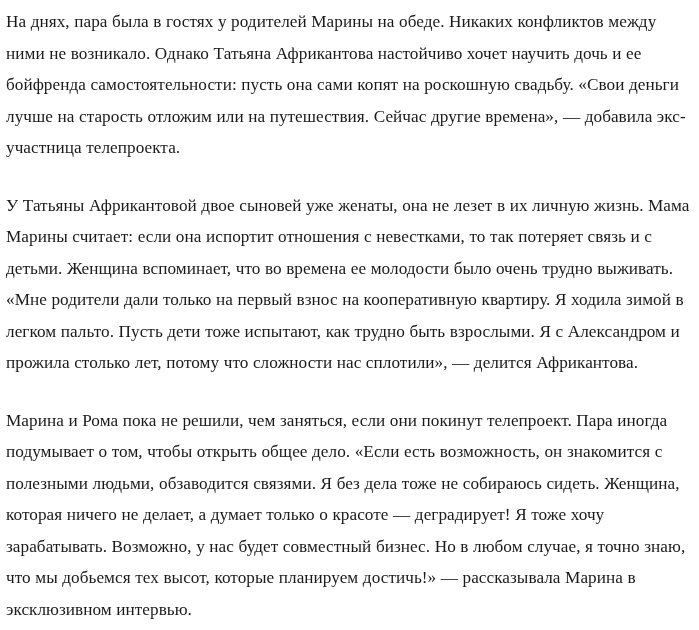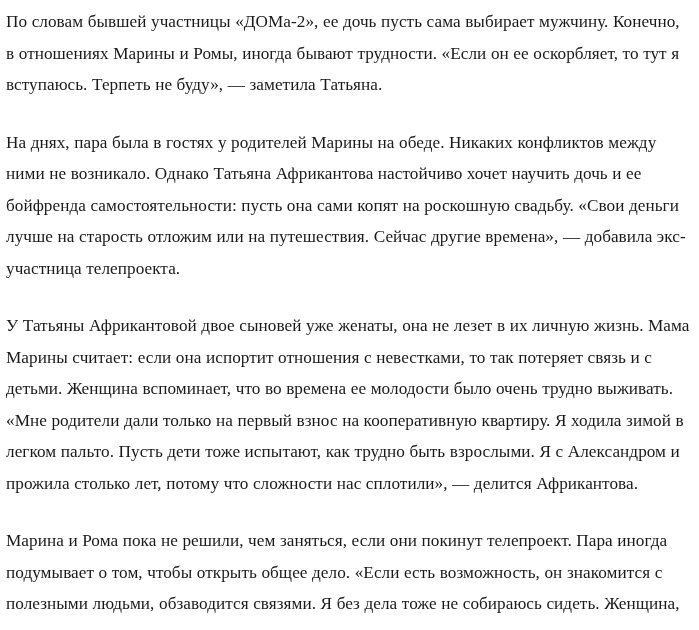--- a/index.html
+++ b/index.html
@@ -29,17 +29,16 @@
     word-spacing: 0.2px;
   }
   .para:last-child {
     margin-bottom: 0;
   }
 </style>
 </head>
 <body>
 
 <div class="article">
-  <p class="para">По словам бывшей участницы «ДОМа-2», ее дочь пусть сама выбирает мужчину. Конечно, в отношениях Марины и Ромы, иногда бывают трудности. «Если он ее оскорбляет, то тут я вступаюсь. Терпеть не буду», — заметила Татьяна.</p>
   <p class="para">На днях, пара была в гостях у родителей Марины на обеде. Никаких конфликтов между ними не возникало. Однако Татьяна Африкантова настойчиво хочет научить дочь и ее бойфренда самостоятельности: пусть она сами копят на роскошную свадьбу. «Свои деньги лучше на старость отложим или на путешествия. Сейчас другие времена», — добавила экс-участница телепроекта.</p>
   <p class="para">У Татьяны Африкантовой двое сыновей уже женаты, она не лезет в их личную жизнь. Мама Марины считает: если она испортит отношения с невестками, то так потеряет связь и с детьми. Женщина вспоминает, что во времена ее молодости было очень трудно выживать. «Мне родители дали только на первый взнос на кооперативную квартиру. Я ходила зимой в легком пальто. Пусть дети тоже испытают, как трудно быть взрослыми. Я с Александром и прожила столько лет, потому что сложности нас сплотили», — делится Африкантова.</p>
   <p class="para">Марина и Рома пока не решили, чем заняться, если они покинут телепроект. Пара иногда подумывает о том, чтобы открыть общее дело. «Если есть возможность, он знакомится с полезными людьми, обзаводится связями. Я без дела тоже не собираюсь сидеть. Женщина, которая ничего не делает, а думает только о красоте — деградирует! Я тоже хочу зарабатывать. Возможно, у нас будет совместный бизнес. Но в любом случае, я точно знаю, что мы добьемся тех высот, которые планируем достичь!» — рассказывала Марина в эксклюзивном интервью.</p>
 </div>
 
 </body></html>

